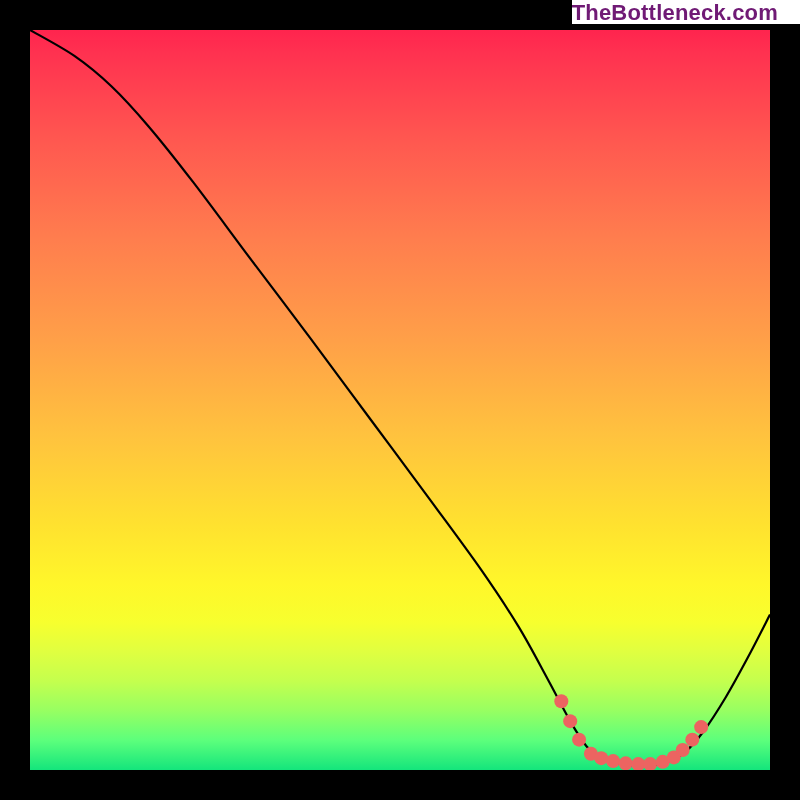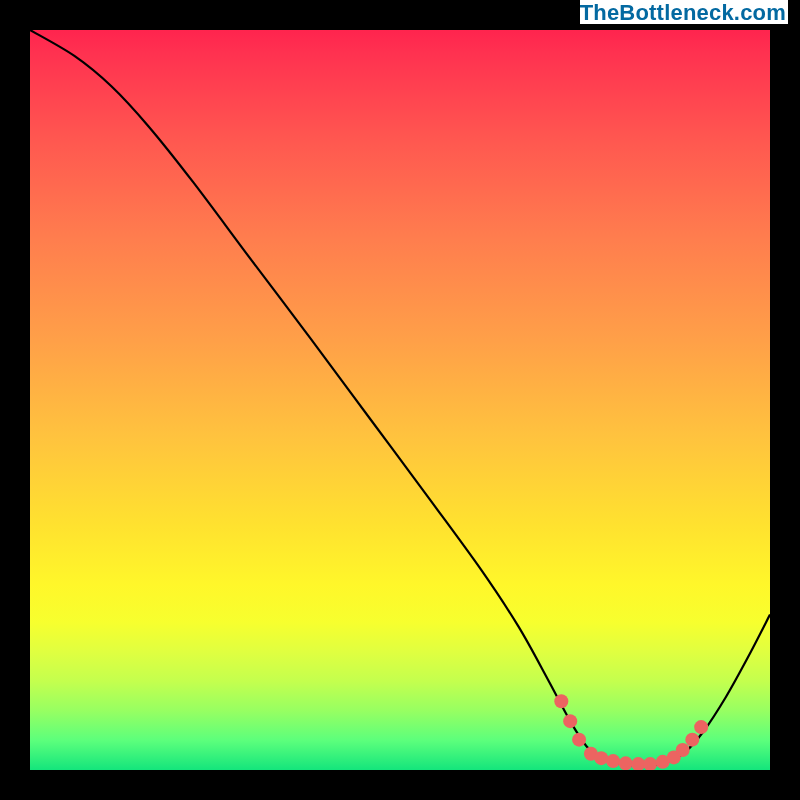--- a/index.html
+++ b/index.html
@@ -1,18 +1,18 @@
 <!DOCTYPE html>
 <html><head>
 <meta charset="utf-8">
 <style>
   html,body{margin:0;padding:0;width:800px;height:800px;background:#000;overflow:hidden}
   .stage{position:relative;width:800px;height:800px}
-  .watermark{position:absolute;top:0;right:12px;padding:2px 2px 0 0;
-    font:700 22px/1 Arial,Helvetica,sans-serif;color:#0369a1;letter-spacing:.2px;
+  .watermark{position:absolute;top:0;right:0;padding:2px 22px 0 0;
+    font:700 22px/1 Arial,Helvetica,sans-serif;color:#701a75;letter-spacing:.2px;
     background:#fff;z-index:20}
   .plot{position:absolute;left:30px;top:30px;width:740px;height:740px;overflow:hidden}
   .grad{position:absolute;inset:0;
     background:linear-gradient(to bottom,
       #ff244e 0%,
       #ff3150 3%,
       #ff5850 15%,
       #ff7d4e 28%,
       #ffa048 42%,
       #ffc33e 55%,

